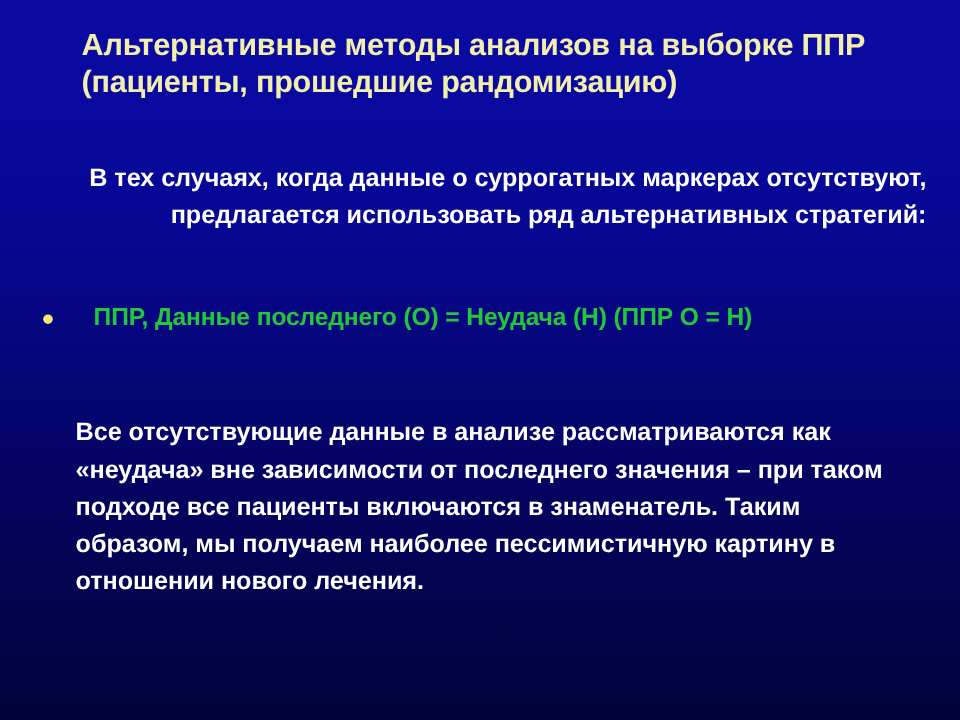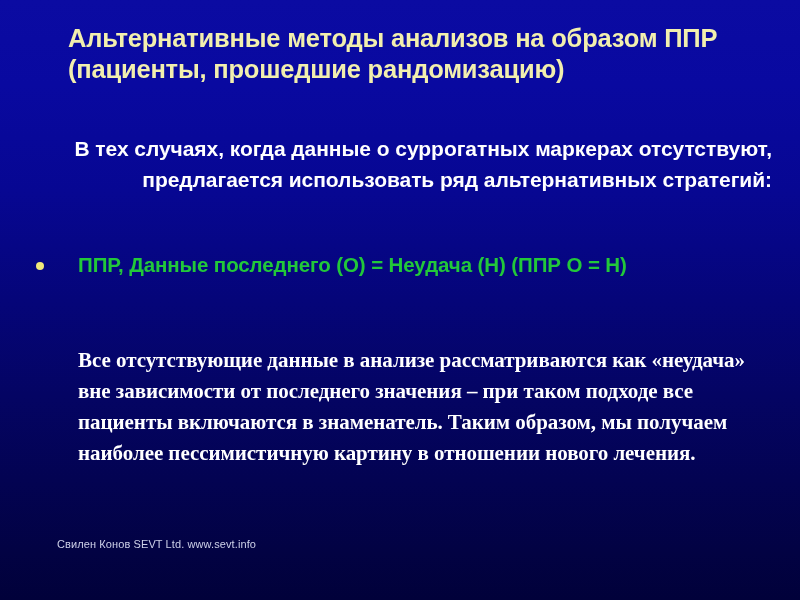--- a/index.html
+++ b/index.html
@@ -90,57 +90,55 @@
     color: #22c83a;
     font-size: 20.5px;
     font-weight: bold;
     line-height: 30px;
     letter-spacing: -0.1px;
   }
 
   
   .detail-para {
     position: absolute;
-    left: 78px;
+    left: 63px;
     top: 212px;
     width: 690px;
     color: #ffffff;
     font-size: 21px;
     font-weight: bold;
     line-height: 31px;
     letter-spacing: -0.05px;
-    font-family: Liberation Serif, serif;
   }
 
   
   #footer-credit {
     position: absolute;
     left: 57px;
     top: 538px;
     color: #cdd0e8;
     font-size: 11px;
     font-weight: normal;
     letter-spacing: 0.1px;
   }
 </style>
 </head>
 <body>
 
 <div id="slide">
 
-  <h1 id="slide-title">Альтернативные методы анализов на образом ППР (пациенты, прошедшие рандомизацию)</h1>
+  <h1 id="slide-title">Альтернативные методы анализов на выборке ППР (пациенты, прошедшие рандомизацию)</h1>
 
   <div id="body-content">
 
     <p class="intro-para">В тех случаях, когда данные о суррогатных маркерах отсутствуют, предлагается использовать ряд альтернативных стратегий:</p>
 
     <div class="bullet-row">
       <span class="bullet-marker"></span>
       <span class="bullet-text">ППР, Данные последнего (О) = Неудача (Н) (ППР О = Н)</span>
     </div>
 
     <p class="detail-para">Все отсутствующие данные в анализе рассматриваются как «неудача» вне зависимости от последнего значения – при таком подходе все пациенты включаются в знаменатель.  Таким образом, мы получаем наиболее пессимистичную картину в отношении нового лечения.</p>
 
   </div>
 
-  <div id="footer-credit">Свилен Конов SEVT Ltd. www.sevt.info</div>
 
 </div>
 
 </body></html>

